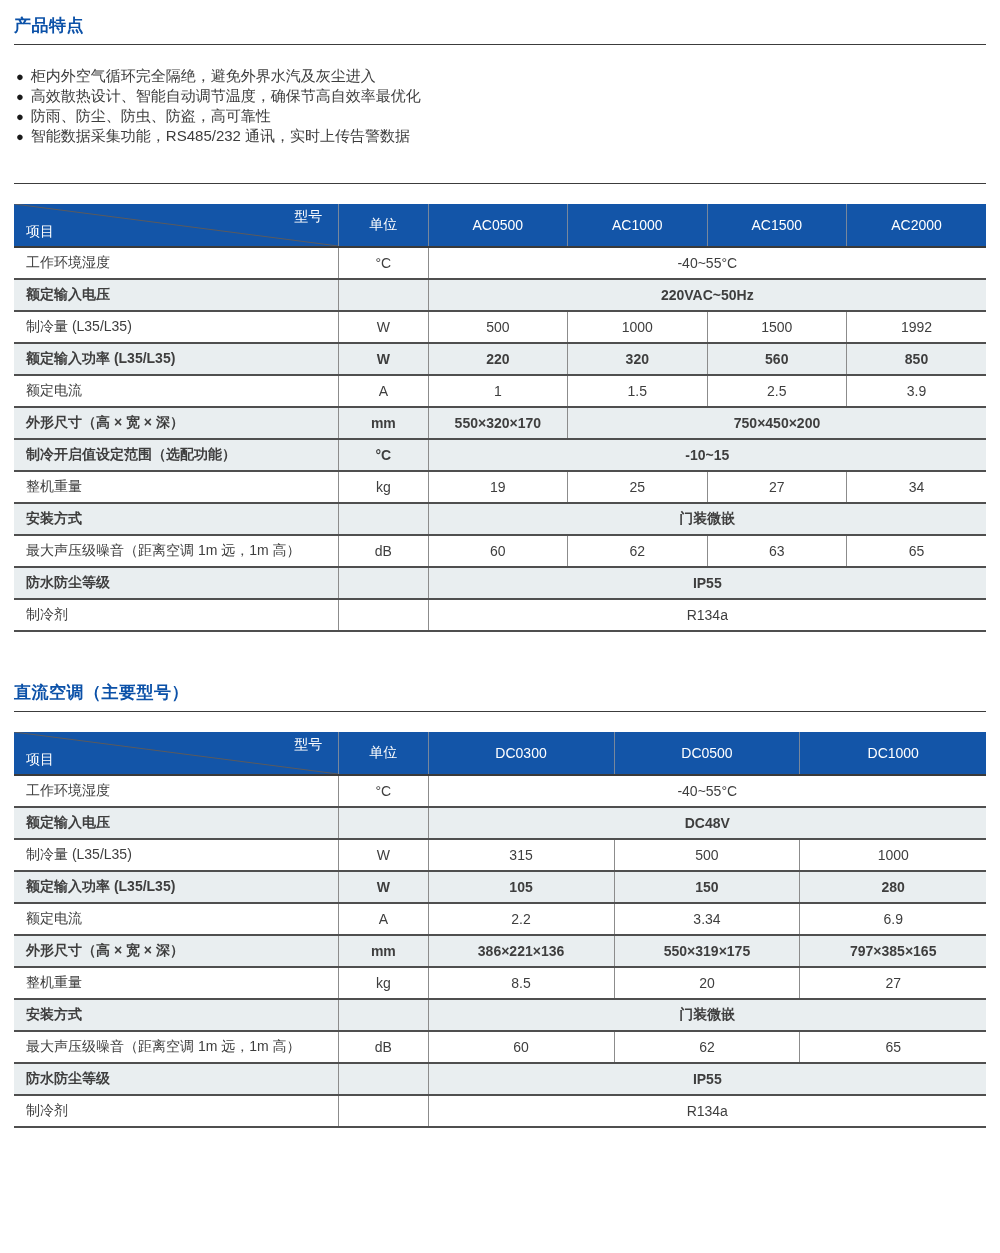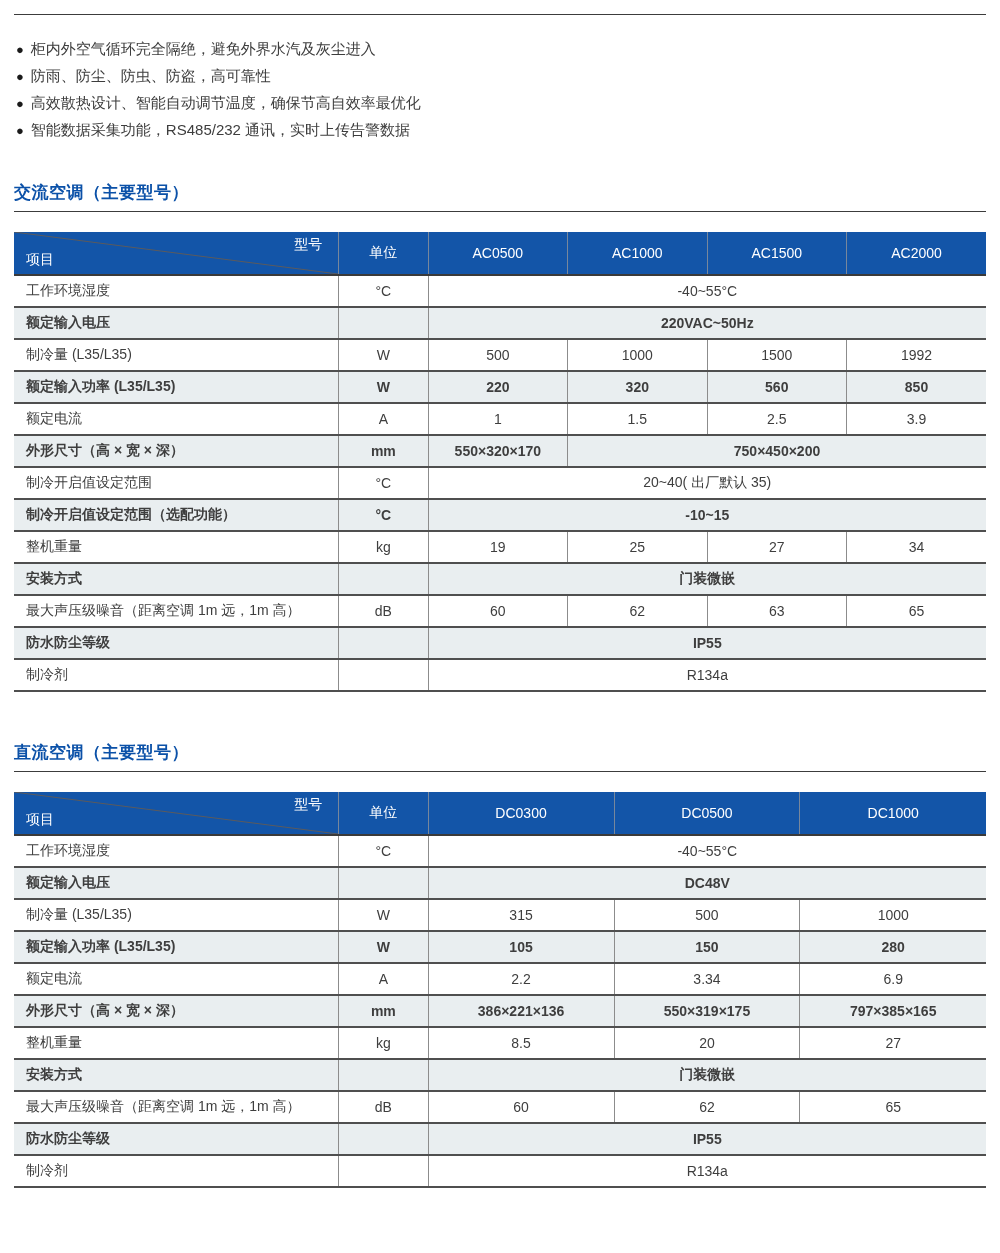--- a/index.html
+++ b/index.html
@@ -28,21 +28,21 @@
     height: 0;
   }
   
   .features {
     list-style: none;
     margin: 21px 0 0 0;
     padding: 0 0 0 2px;
     font-size: 15px;
   }
   .features li {
-    line-height: 26px;
+    line-height: 19px;
     color: #3d3d3d;
   }
   .features .dot {
     color: #1a1a1a;
     margin-right: 7px;
     font-size: 13px;
   }
   .gap-ac { height: 37px; }
   .gap-dc { height: 49px; }
   .gap-table { height: 20px; }
@@ -83,33 +83,33 @@
   th.diag svg { position: absolute; top: 0; left: 0; width: 100%; height: 100%; display: block; }
   th.diag .diag-model { position: absolute; top: 4px; right: 16px; }
   th.diag .diag-item  { position: absolute; bottom: 5px; left: 12px; }
 </style>
 </head>
 <body>
 
 <div class="page">
 
   <section>
+    <h2 class="sec-title">产品特点</h2>
     <div class="rule"></div>
     <ul class="features">
       <li><span class="dot">●</span><span>柜内外空气循环完全隔绝，避免外界水汽及灰尘进入</span></li>
+      <li><span class="dot">●</span><span>高效散热设计、智能自动调节温度，确保节高自效率最优化</span></li>
       <li><span class="dot">●</span><span>防雨、防尘、防虫、防盗，高可靠性</span></li>
-      <li><span class="dot">●</span><span>高效散热设计、智能自动调节温度，确保节高自效率最优化</span></li>
       <li><span class="dot">●</span><span>智能数据采集功能，RS485/232 通讯，实时上传告警数据</span></li>
     </ul>
   </section>
 
   <div class="gap-ac"></div>
 
   <section>
-    <h2 class="sec-title">交流空调（主要型号）</h2>
     <div class="rule"></div>
     <div class="gap-table"></div>
     <table class="spec">
       <colgroup>
         <col style="width:33.4%">
           <col style="width:9.2%">
         <col style="width:14.35%">
           <col style="width:14.35%">
           <col style="width:14.35%">
           <col style="width:14.35%">
@@ -163,25 +163,20 @@
           <td class="val">1</td>
           <td class="val">1.5</td>
           <td class="val">2.5</td>
           <td class="val">3.9</td>
         </tr>
         <tr class="stripe">
           <td class="lbl">外形尺寸（高 × 宽 × 深）</td>
           <td class="unit">mm</td>
           <td class="val">550×320×170</td>
           <td class="val" colspan="3">750×450×200</td>
-        </tr>
-        <tr>
-          <td class="lbl">制冷开启值设定范围</td>
-          <td class="unit">°C</td>
-          <td class="val" colspan="4">20~40( 出厂默认 35)</td>
         </tr>
         <tr class="stripe">
           <td class="lbl">制冷开启值设定范围（选配功能）</td>
           <td class="unit">°C</td>
           <td class="val" colspan="4">-10~15</td>
         </tr>
         <tr>
           <td class="lbl">整机重量</td>
           <td class="unit">kg</td>
           <td class="val">19</td>

